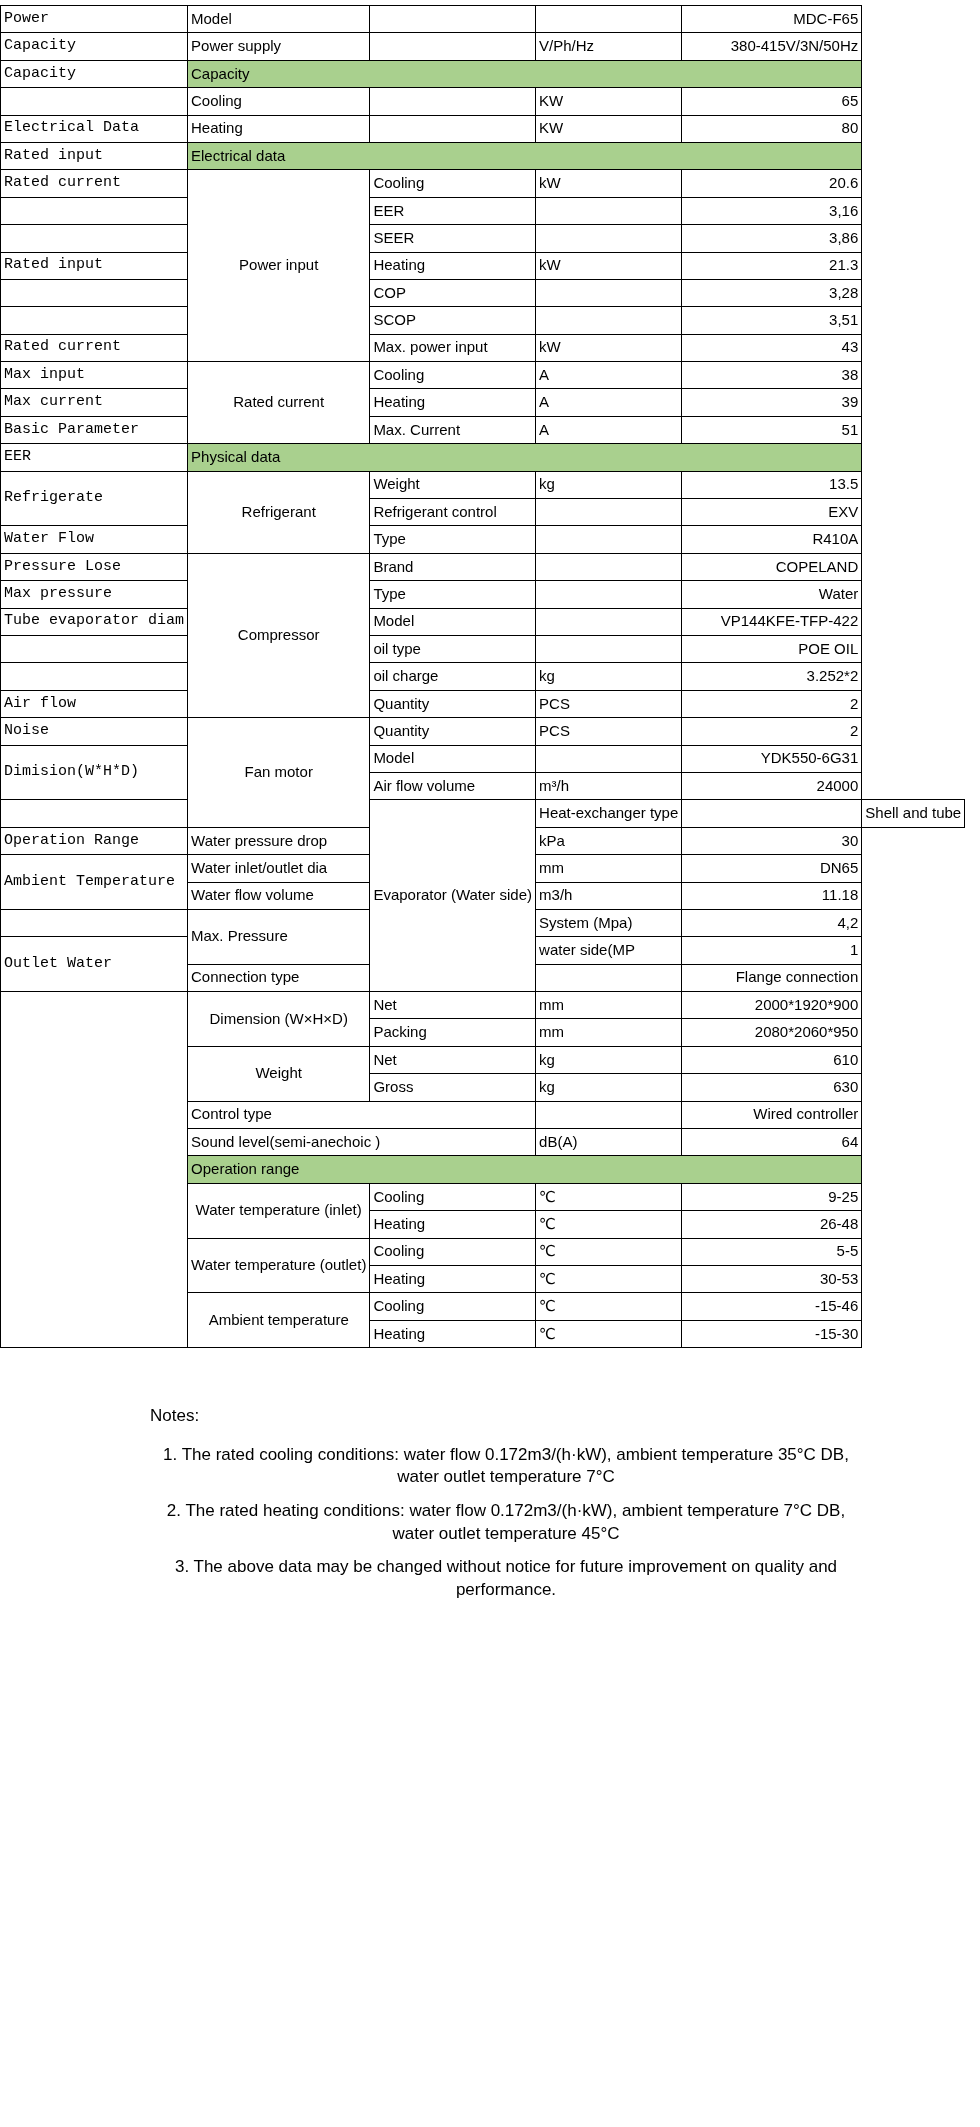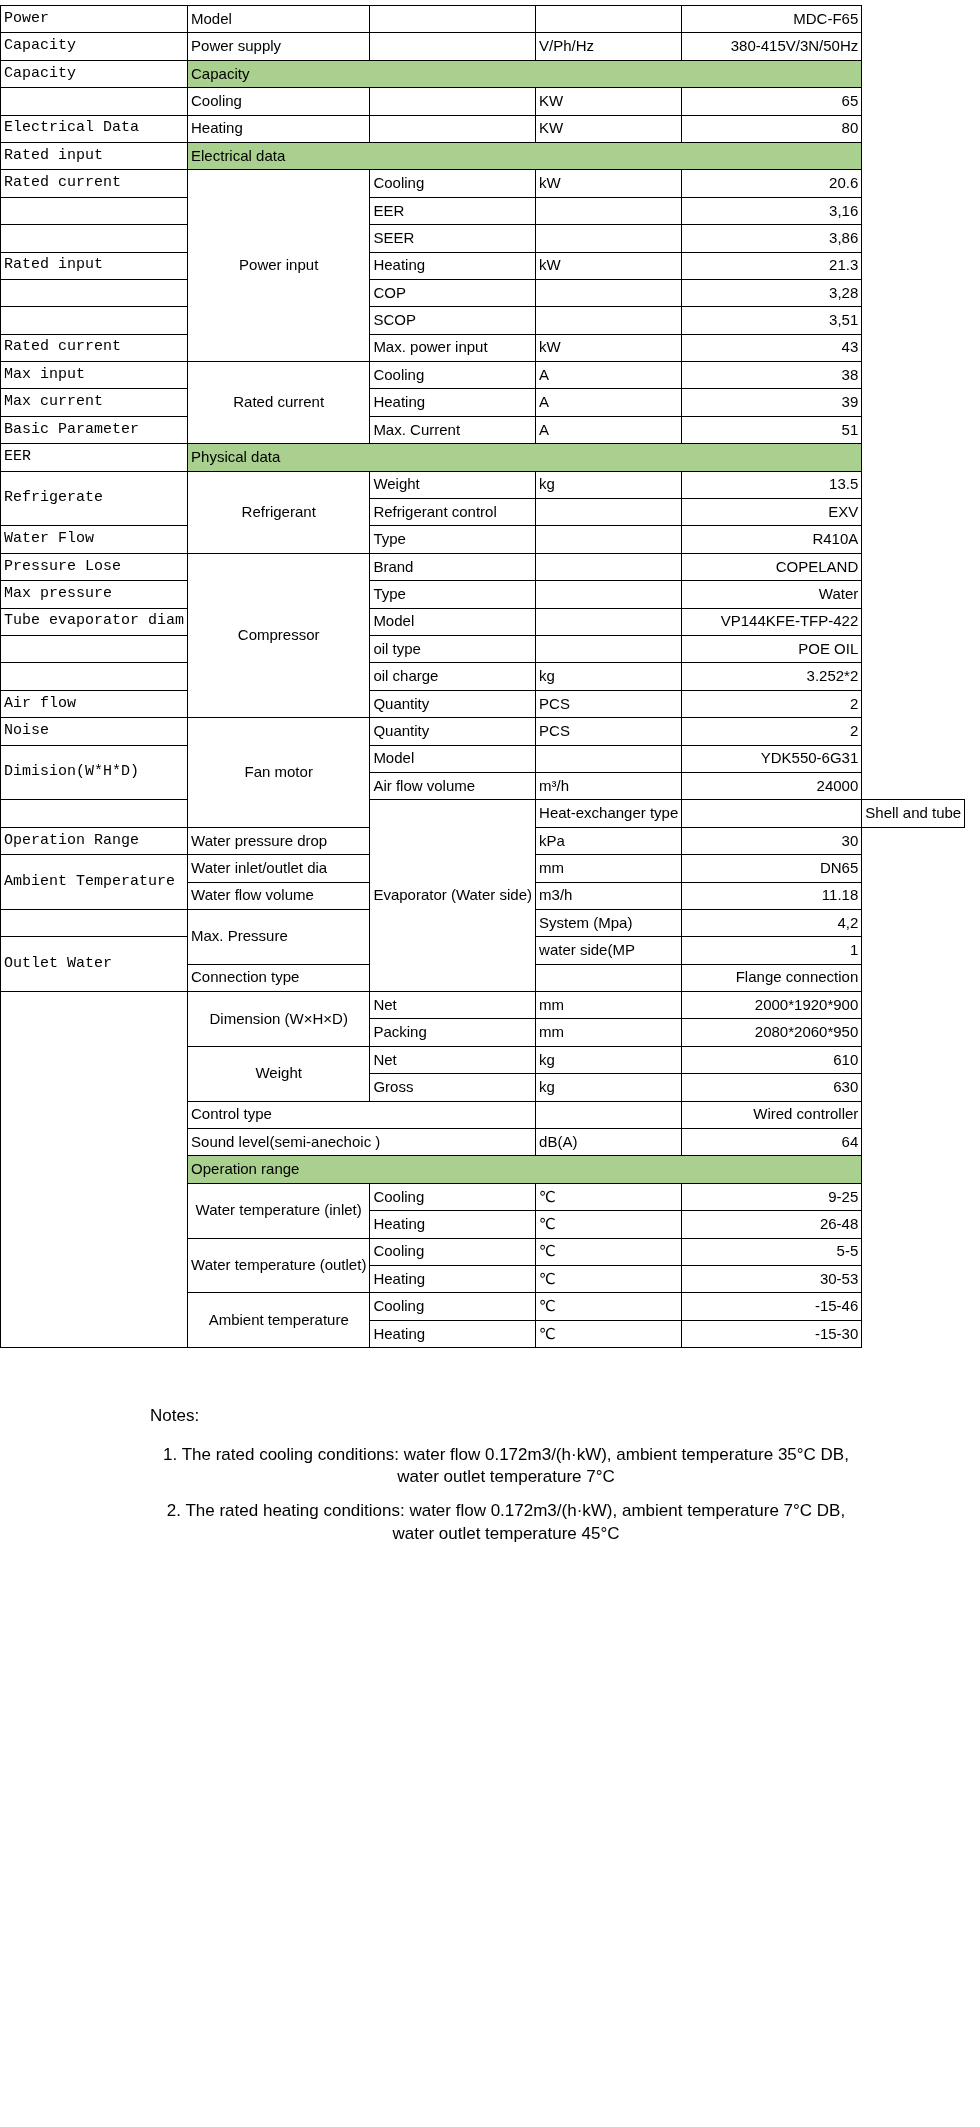--- a/index.html
+++ b/index.html
@@ -351,15 +351,16 @@
           <td class="cell-unit">℃</td>
           <td class="cell-value">-15-30</td>
         </tr>
       </tbody>
   </table>
 
   <div class="notes">
     <p class="notes-title">Notes:</p>
     <p class="note-item">1. The rated cooling conditions: water flow 0.172m3/(h·kW), ambient temperature 35°C DB, water outlet temperature 7°C</p>
     <p class="note-item">2. The rated heating conditions: water flow 0.172m3/(h·kW), ambient temperature 7°C DB, water outlet temperature 45°C</p>
+    <p class="note-item">3. The above data may be changed without notice for future improvement on quality and performance.</p>
   </div>
 
 </div>
 
 </body></html>

